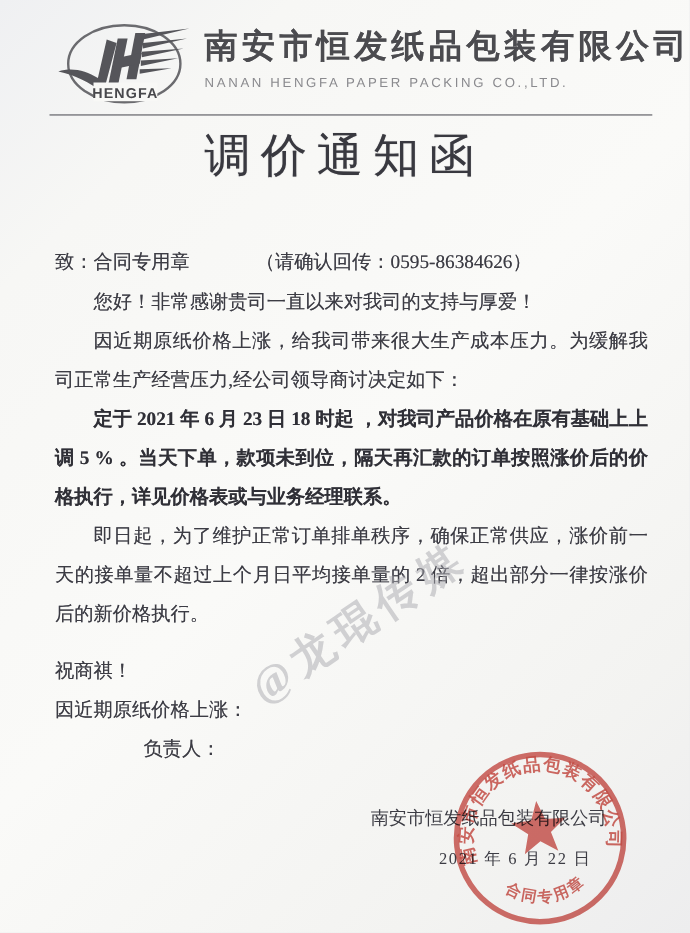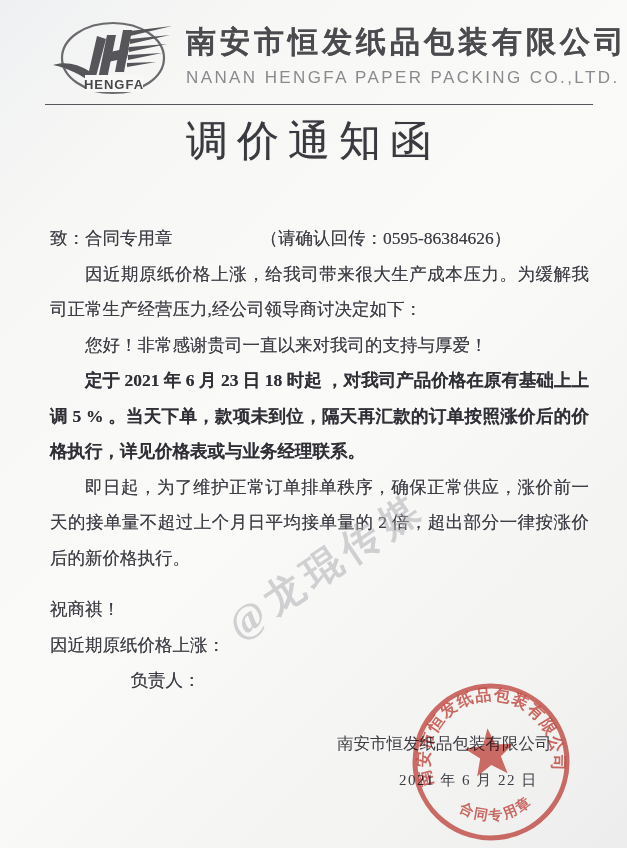--- a/index.html
+++ b/index.html
@@ -19,37 +19,37 @@
   .letterhead { display:flex; align-items:flex-start; padding:14px 30px 0 50px; }
   .logo { width:124px; height:86px; flex:0 0 auto; }
   .names { margin-left:12px; padding-top:8px; }
   .company-cn {
     font-size:30px; font-weight:700; letter-spacing:4px;
     color:#4b4b4f; white-space:nowrap;
     text-shadow:0 0 .6px rgba(70,70,75,.7);
   }
   .company-en {
     margin-top:5px; font-family:"Liberation Sans","DejaVu Sans",sans-serif;
-    font-size:17px; letter-spacing:2.4px; color:#8a8a8e; white-space:nowrap;
+    font-size:12px; letter-spacing:2.4px; color:#8a8a8e; white-space:nowrap;
   }
   .rule { margin:4px 34px 0 45px; border-top:1.8px solid #55555c; }
   h1.doc-title {
     margin-top:8px; text-align:center;
     font-size:42px; font-weight:400; letter-spacing:9px;
     color:#393940; text-shadow:0 0 .7px rgba(57,57,64,.6);
   }
   
   .letter-body {
     margin:52px 38px 0 50px;
     font-size:17.5px; line-height:35.5px;
     text-align:justify;
     text-shadow:0 0 .5px rgba(60,60,70,.65);
   }
   .to-row { display:flex; white-space:nowrap; }
-  .fax-note { margin-left:88px; }
+  .fax-note { margin-left:60px; }
   .letter-body p { text-indent:2em; }
   .letter-body p.no-indent { text-indent:0; }
   .bold-para { font-weight:700; color:#2f2f36;font-family:Liberation Serif, serif; }
   .wish { margin-top:16px; }
   .responsible { text-indent:4.6em !important; }
   
   .sig-company { position:absolute; left:337px; top:733px; font-size:16.5px; white-space:nowrap; }
   .sig-date { position:absolute; left:399px; top:771px; font-size:15px; letter-spacing:1.5px; white-space:nowrap; }
   
   .watermark {
@@ -91,22 +91,22 @@
 
   <div class="rule"></div>
 
   <h1 class="doc-title">调价通知函</h1>
 
   <div class="letter-body">
     <div class="to-row">
       <span>致：合同专用章</span>
       <span class="fax-note">（请确认回传：0595-86384626）</span>
     </div>
+    <p>您好！非常感谢贵司一直以来对我司的支持与厚爱！</p>
     <p>因近期原纸价格上涨，给我司带来很大生产成本压力。为缓解我司正常生产经营压力,经公司领导商讨决定如下：</p>
-    <p>您好！非常感谢贵司一直以来对我司的支持与厚爱！</p>
     <p class="bold-para">定于 2021 年 6 月 23 日 18 时起 ，对我司产品价格在原有基础上上调 5 % 。当天下单，款项未到位，隔天再汇款的订单按照涨价后的价格执行，详见价格表或与业务经理联系。</p>
     <p>即日起，为了维护正常订单排单秩序，确保正常供应，涨价前一天的接单量不超过上个月日平均接单量的 2 倍，超出部分一律按涨价后的新价格执行。</p>
     <p class="no-indent wish">祝商祺！</p>
     <p class="no-indent">因近期原纸价格上涨：</p>
     <p class="responsible">负责人：</p>
   </div>
 
   <div class="sig-company">南安市恒发纸品包装有限公司</div>
   <div class="sig-date">2021 年 6 月 22 日</div>
 

